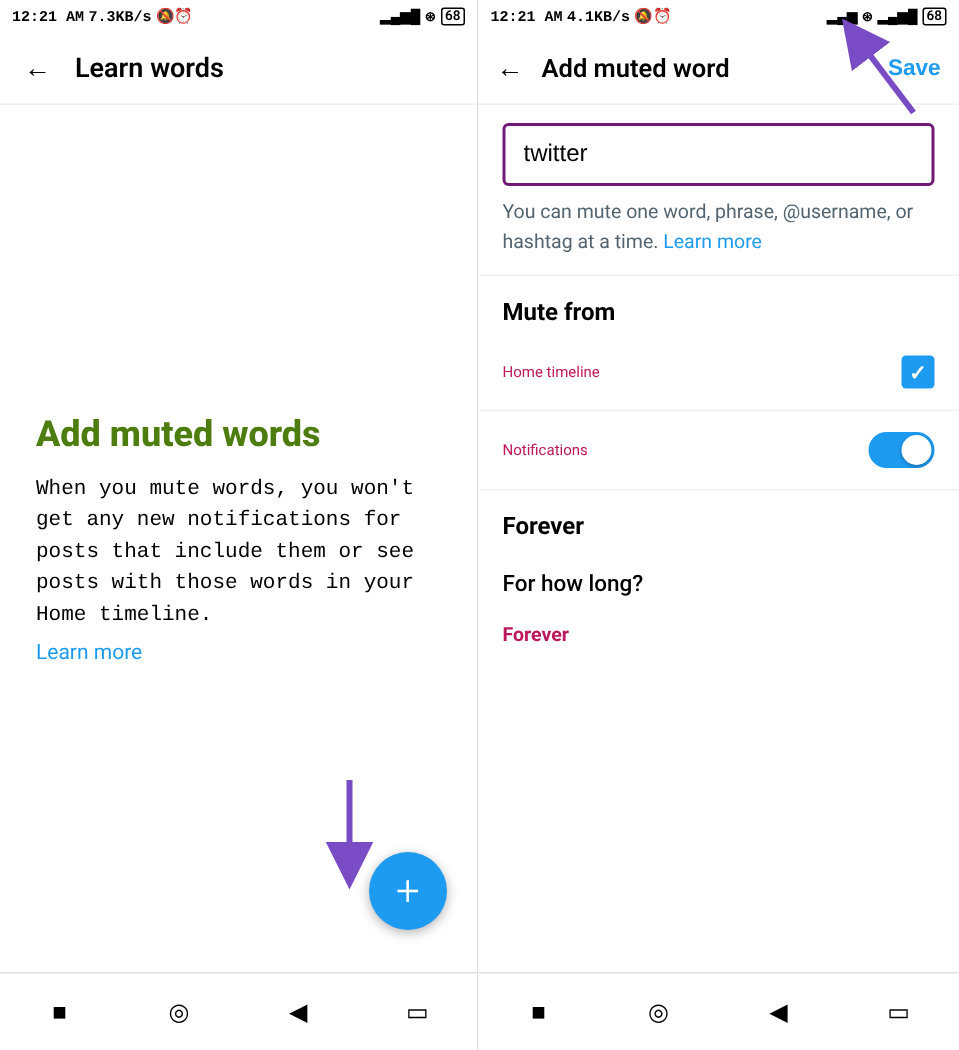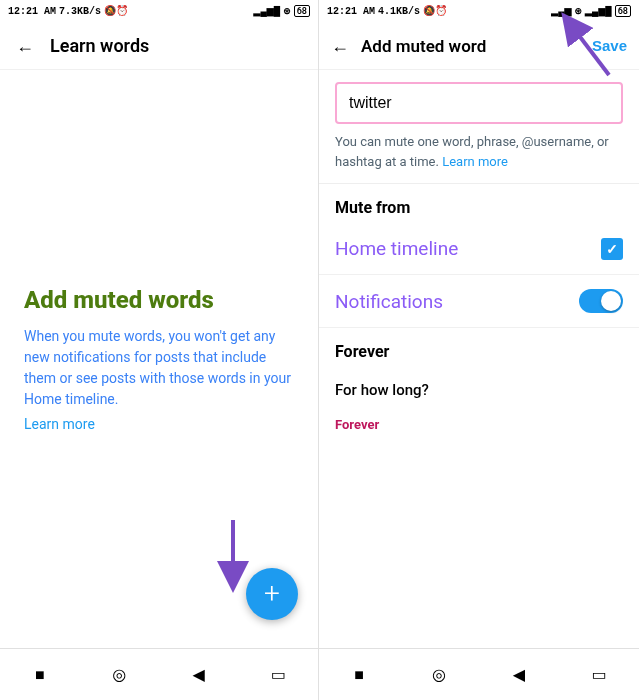--- a/index.html
+++ b/index.html
@@ -71,23 +71,24 @@
     .empty-title {
       font-size: 24px;
       font-weight: 800;
       color: #4d7c0f;
       margin-bottom: 12px;
       line-height: 1.2;
     }
 
     .empty-desc {
       font-size: 14px;
-      color: #3b82f6;
+      color: #000000;
       line-height: 1.5;
       margin-bottom: 6px;
+      font-family: Liberation Mono, monospace;
     }
 
     .learn-more-link {
       color: #1d9bf0;
       font-size: 14px;
       text-decoration: none;
     }
 
     .fab-button {
       position: absolute;
@@ -187,21 +188,21 @@
       padding: 0;
     }
 
     .input-section {
       padding: 12px 16px;
       border-bottom: 1px solid #eee;
     }
 
     .muted-word-input {
       width: 100%;
-      border: 2px solid #f9a8d4;
+      border: 2px solid #701a75;
       border-radius: 4px;
       padding: 10px 12px;
       font-size: 16px;
       color: #000;
       outline: none;
     }
 
     .input-hint {
       margin-top: 8px;
       font-size: 13px;
@@ -223,22 +224,22 @@
 
     .option-row {
       display: flex;
       align-items: center;
       justify-content: space-between;
       padding: 14px 16px;
       border-bottom: 1px solid #f0f0f0;
     }
 
     .option-label {
-      font-size: 19px;
-      color: #8b5cf6;
+      font-size: 10px;
+      color: #be185d;
     }
 
     
     .checkbox-blue {
       width: 22px;
       height: 22px;
       background: #1d9bf0;
       border-radius: 3px;
       display: flex;
       align-items: center;

